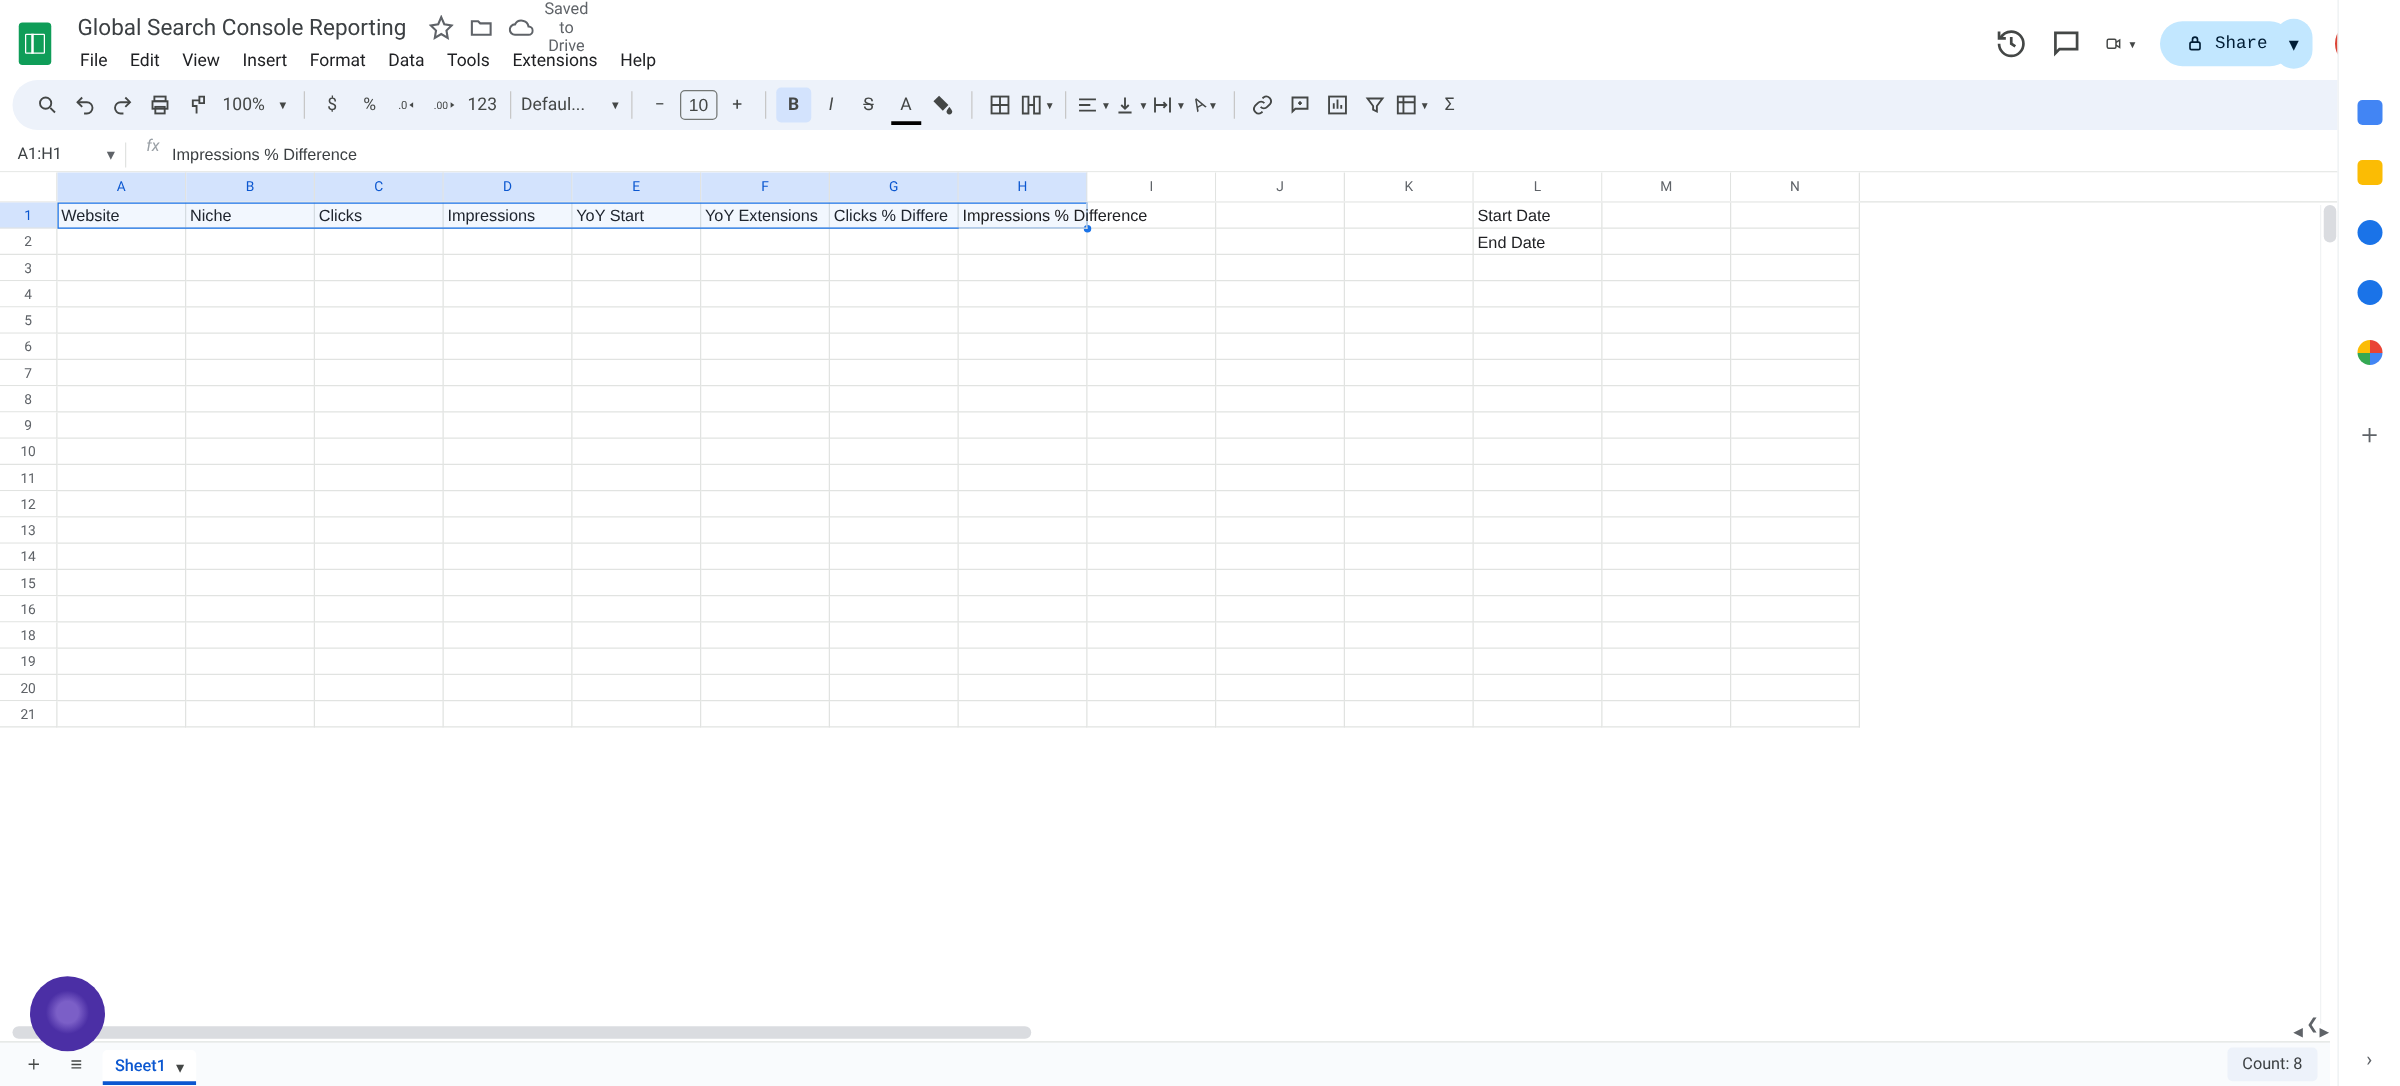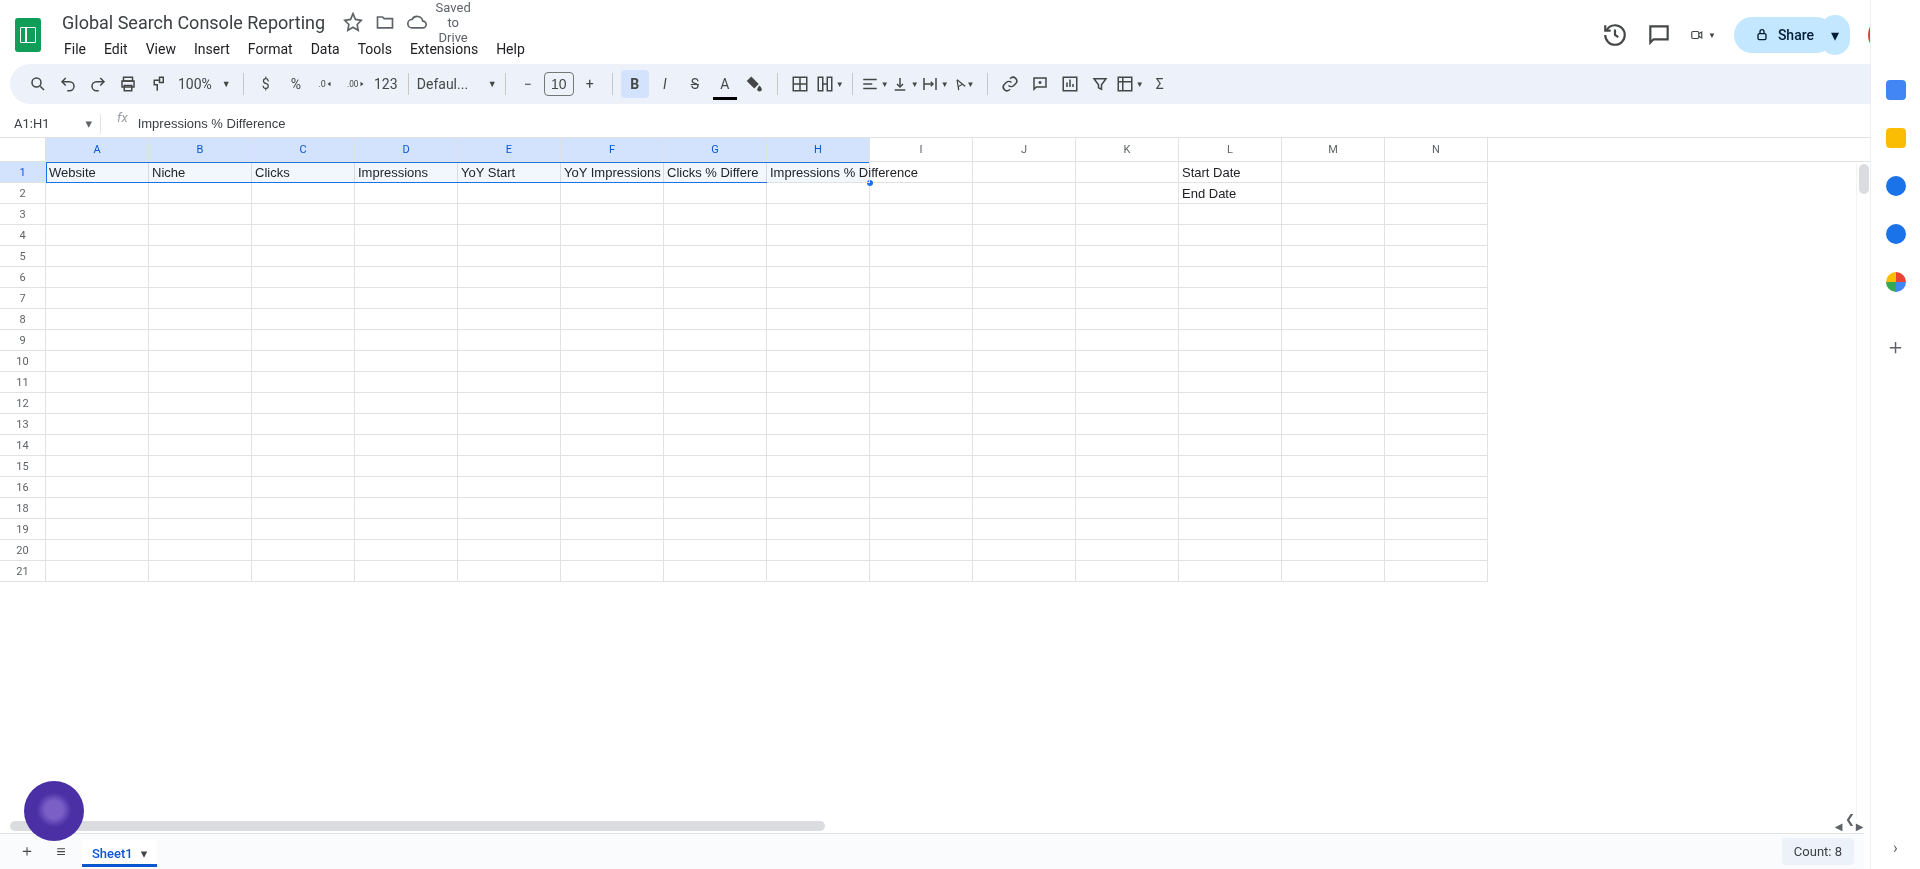--- a/index.html
+++ b/index.html
@@ -16,21 +16,21 @@
 .title-row { display: flex; align-items: center; gap: 12px; text-align: center; }
 .doc-title { font-size: 18px; color: #3c4043; padding: 2px 6px; letter-spacing: 0; }
 .title-icons { display: flex; gap: 12px; align-items: center; color: #5f6368; }
 .title-icons > span { width: 20px; height: 20px; display: flex; align-items: center; justify-content: center; }
 .saved { color: #5f6368; font-size: 13px; margin-left: 4px; }
 .menu-row { display: flex; gap: 2px; margin-top: 2px; }
 .menu-item { font-size: 14px; color: #202124; padding: 4px 8px; border-radius: 4px; cursor: pointer; }
 
 .header-right { display: flex; align-items: center; gap: 18px; margin-left: 12px; }
 .hicon { width: 26px; height: 26px; color: #444746; display: flex; align-items: center; justify-content: center; cursor: pointer; }
-.share-btn { display: flex; align-items: center; gap: 8px; background: #c2e7ff; border-radius: 40px; padding: 10px 20px; font-size: 14px; color: #001d35; font-weight: 500; cursor: pointer; }
+.share-btn { display: flex; align-items: center; gap: 8px; background: #c2e7ff; border-radius: 40px; padding: 10px 20px; font-size: 14px; color: #001d35; font-weight: 500; cursor: pointer; font-family: Liberation Mono, monospace; }
 .share-drop { width: 30px; height: 40px; display:flex; align-items:center; justify-content:center; background:#c2e7ff; border-radius: 40px; margin-left:-14px; color:#001d35; }
 .avatar { width: 36px; height: 36px; border-radius: 50%; background: linear-gradient(135deg,#f4b400,#0f9d58); border: 2px solid #db4437; display:flex; align-items:center; justify-content:center; font-size:16px; color:#fff; }
 
 
 .toolbar { margin: 0 10px; background: #edf2fa; border-radius: 24px; height: 40px; display: flex; align-items: center; padding: 0 14px; gap: 2px; position: relative; }
 .tbtn { min-width: 28px; height: 28px; display: flex; align-items: center; justify-content: center; color: #444746; border-radius: 4px; cursor: pointer; font-size: 14px; }
 .tbtn.active { background: #d3e3fd; }
 .tbtn svg { width: 18px; height: 18px; }
 .tsep { width: 1px; height: 22px; background: #c7c7c7; margin: 0 6px; }
 .zoom { font-size: 14px; color: #444746; padding: 0 4px; display:flex; align-items:center; gap:10px; }
@@ -377,21 +377,21 @@
       <div class="selection-border" style="left:46px; top:0; width:824px; height:21px;"></div>
       <div class="sel-handle" style="left:867px; top:18px;"></div>
 
       <div class="row">
         <div class="rh sel">1</div>
         <div class="cell wA">Website</div>
         <div class="cell wB">Niche</div>
         <div class="cell wC">Clicks</div>
         <div class="cell wD">Impressions</div>
         <div class="cell wE">YoY Start</div>
-        <div class="cell wF">YoY Impressions</div>
+        <div class="cell wF">YoY Extensions</div>
         <div class="cell wG">Clicks % Differe</div>
         <div class="cell wH overflow-visible">
             <span>Impressions % Difference</span>
           </div>
         <div class="cell wI"></div>
         <div class="cell wJ"></div>
         <div class="cell wK"></div>
         <div class="cell wL">Start Date</div>
         <div class="cell wM"></div>
         <div class="cell wN"></div>

